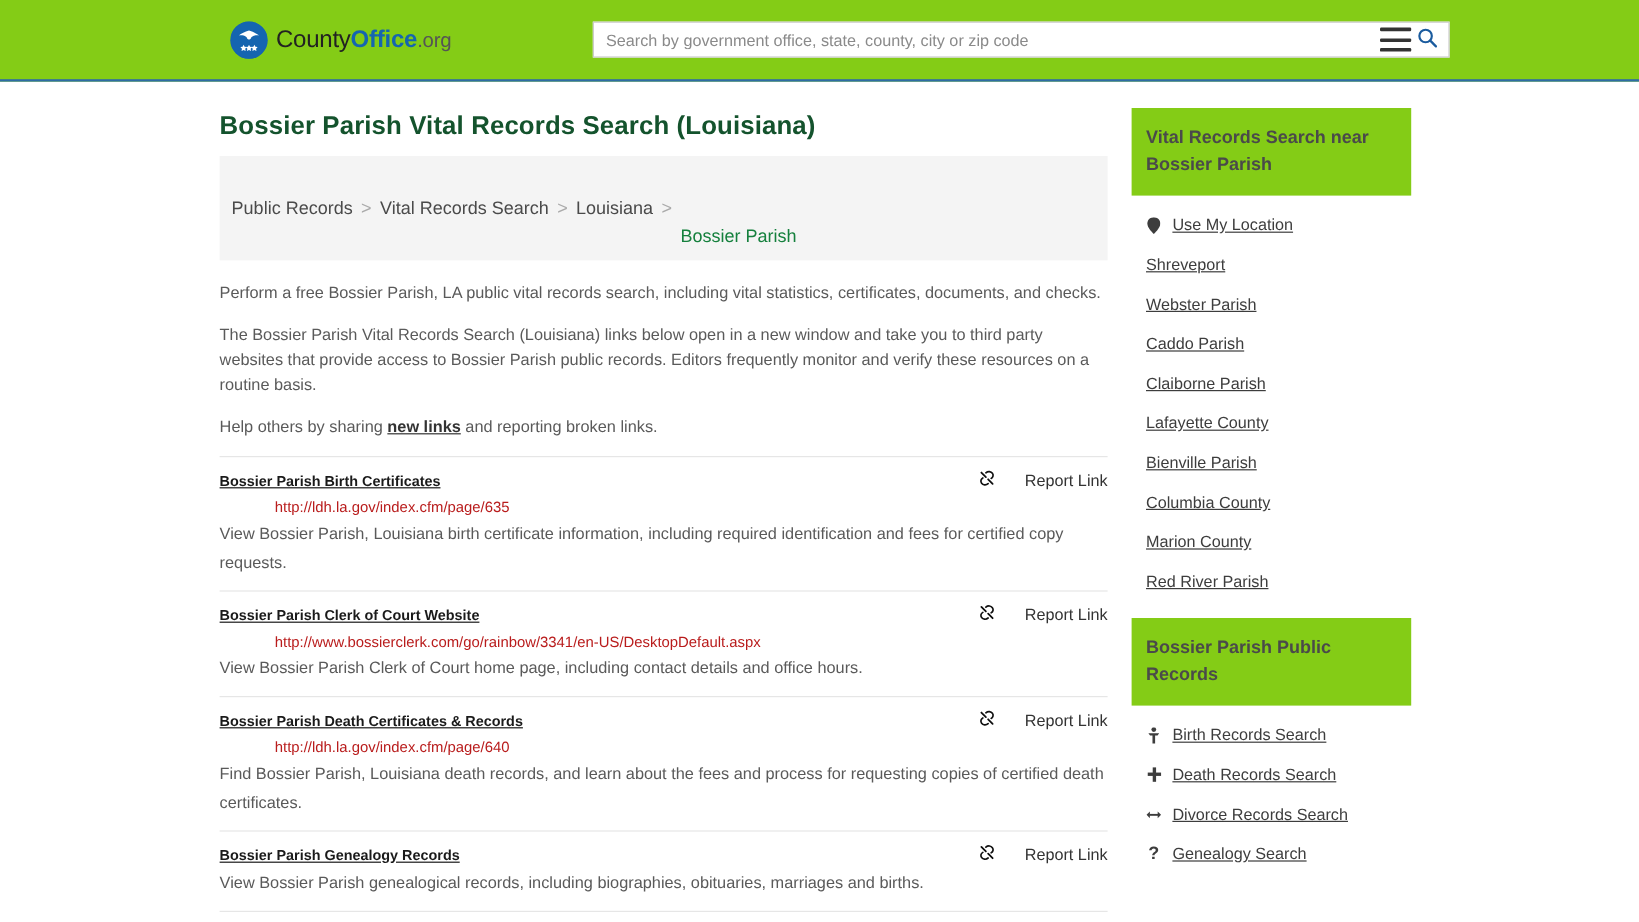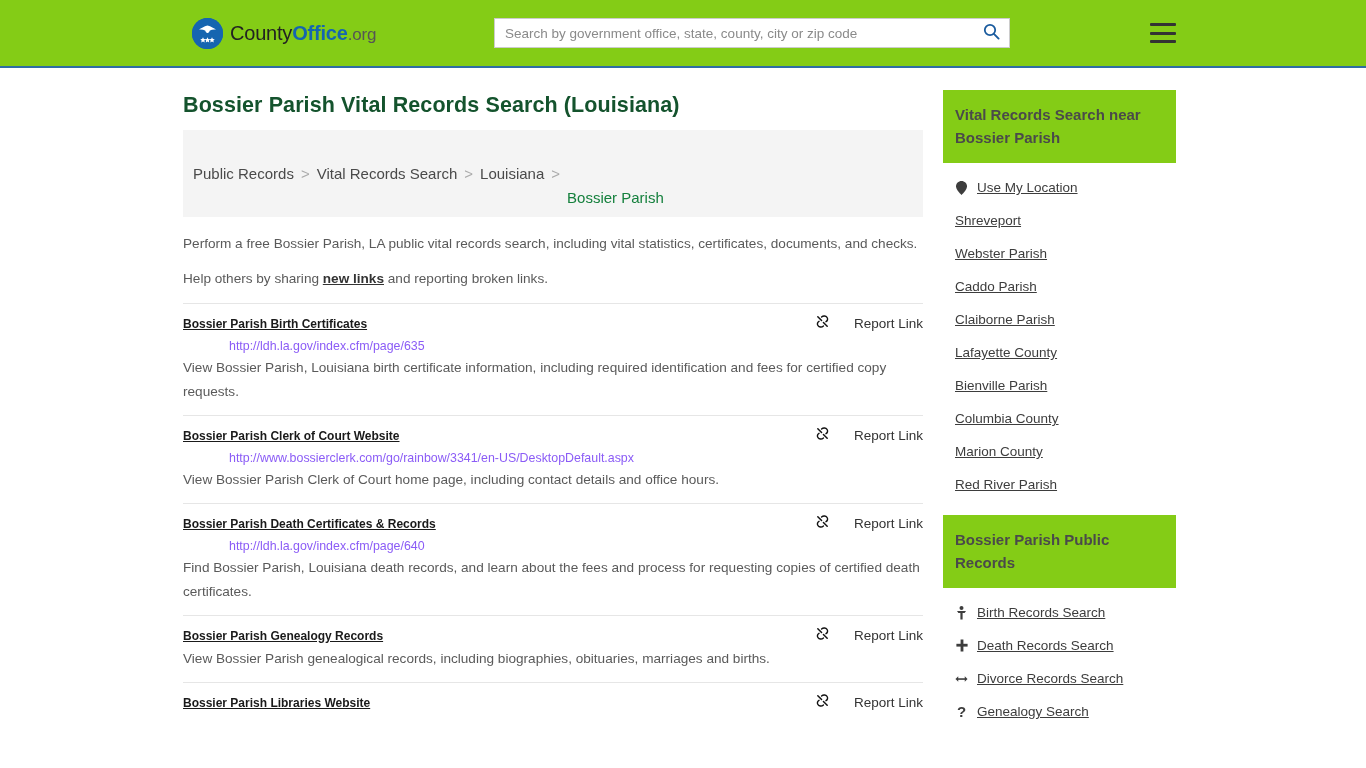--- a/index.html
+++ b/index.html
@@ -41,21 +41,21 @@
     color: #222222;
     white-space: nowrap;
   }
   .logo-text .b { color: #1565b0; font-weight: bold; }
   .logo-text .c { color: #222222; font-weight: normal; }
   .logo-text .o { color: #555555; font-size: 17px; }
 
   .search-wrap {
     position: absolute;
     left: 494px;
-    width: 516px;
+    width: 714px;
     height: 30px;
     background: #ffffff;
     border: 1px solid #cccccc;
     display: flex;
     align-items: flex-end;
   }
   .search-input {
     flex: 1 1 auto;
     border: 0;
     outline: none;
@@ -163,21 +163,21 @@
     gap: 24px;
     color: #333333;
     font-size: 13.5px;
     cursor: pointer;
     white-space: nowrap;
     padding-left: 14px;
     flex: none;
   }
   .result-url {
     font-size: 12.4px;
-    color: #8b5cf6;
+    color: #b91c1c;
     margin-top: 4px;
     line-height: 17px;
     word-break: break-all;
     padding-left: 46px;
   }
   .result-desc {
     font-size: 13.6px;
     color: #5a5a5a;
     line-height: 24px;
     margin-top: 1px;
@@ -269,20 +269,21 @@
         <span class="sep">&gt;</span>
         <a href="#">Vital Records Search</a>
         <span class="sep">&gt;</span>
         <a href="#">Louisiana</a>
         <span class="sep">&gt;</span>
         <span class="crumb-last">Bossier Parish</span>
       </nav>
 
       <div class="intro">
         <p>Perform a free Bossier Parish, LA public vital records search, including vital statistics, certificates, documents, and checks.</p>
+        <p>The Bossier Parish Vital Records Search (Louisiana) links below open in a new window and take you to third party websites that provide access to Bossier Parish public records. Editors frequently monitor and verify these resources on a routine basis.</p>
         <p><span>Help others by sharing </span><a href="#">new links</a><span> and reporting broken links.</span></p>
       </div>
 
       <div class="result">
         <div class="result-head">
           <a class="result-title" href="#">Bossier Parish Birth Certificates</a>
           <span class="report-link">
             <span>
               <svg width="15" height="15" viewBox="0 0 16 16" aria-hidden="true">
                 <path d="M3 3 L7 7 M9 9 L13 13" stroke="#111" stroke-width="1.6" stroke-linecap="round" fill="none"></path>

